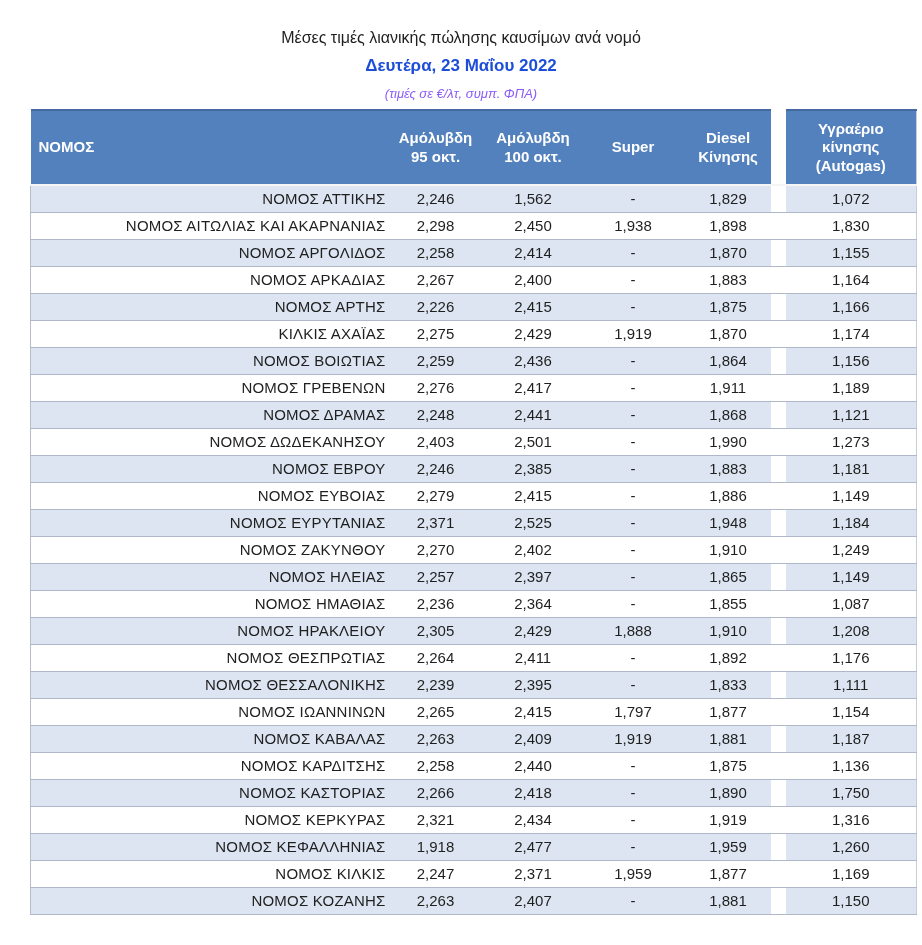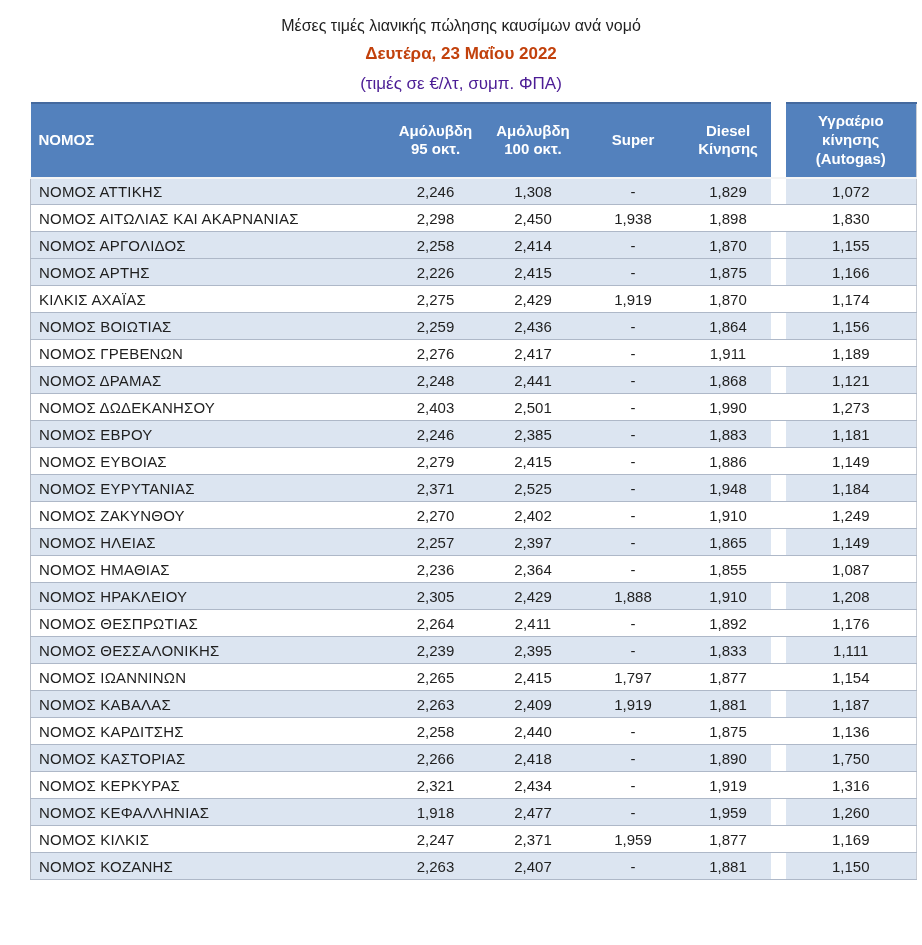--- a/index.html
+++ b/index.html
@@ -9,38 +9,40 @@
     width: 922px;
     height: 945px;
     background: #ffffff;
     font-family: "Liberation Sans", sans-serif;
     color: #1f1f1f;
     overflow: hidden;
   }
   .title-block {
     padding-top: 16px;
     text-align: center;
+    margin-top: 12px;
   }
   .title-line {
     font-size: 16px;
     color: #1f1f1f;
     line-height: 1.2;
   }
   .date-line {
     margin-top: 9px;
     font-size: 17px;
     font-weight: bold;
-    color: #c2410c;
+    color: #1d4ed8;
     line-height: 1.2;
   }
   .unit-line {
     margin-top: 9px;
-    font-size: 17px;
-    color: #4c1d95;
+    font-size: 13px;
+    color: #8b5cf6;
     line-height: 1.2;
+    font-style: italic;
   }
   table.prices {
     margin-left: 30px;
     margin-top: 8px;
     width: 886px;
     border-collapse: collapse;
     table-layout: fixed;
   }
   table.prices thead th {
     background: #5381bd;
@@ -67,21 +69,21 @@
   table.prices td {
     height: 27px;
     font-size: 15px;
     color: #1f1f1f;
     vertical-align: middle;
     border-bottom: 1px solid #aeb8c8;
   }
   table.prices tr.odd td { background: #dce5f1; }
   table.prices tr.even td { background: #ffffff; }
   table.prices td.name-cell {
-    text-align: left;
+    text-align: right;
     padding-left: 8px;
     letter-spacing: 0.2px;
   }
   table.prices td.num-cell { text-align: center; }
   table.prices td.gutter-cell { background: #ffffff !important; }
   table.prices tbody tr td:first-child { border-left: 1px solid #b7bcc6; }
   table.prices tbody tr td:last-child { border-right: 1px solid #c8ccd4; }
   table.prices thead th:last-child { border-right: 1px solid #c8ccd4; margin-top: 28px; }
 </style>
 </head>
@@ -118,21 +120,21 @@
         <th class="gutter-head"></th>
         <th>Υγραέριο
 κίνησης
 (Autogas)</th>
       </tr>
     </thead>
     <tbody>
         <tr class="odd">
           <td class="name-cell">ΝΟΜΟΣ ΑΤΤΙΚΗΣ</td>
           <td class="num-cell">2,246</td>
-          <td class="num-cell">1,308</td>
+          <td class="num-cell">1,562</td>
           <td class="num-cell">-</td>
           <td class="num-cell">1,829</td>
           <td class="gutter-cell"></td>
           <td class="num-cell">1,072</td>
         </tr>
         <tr class="even">
           <td class="name-cell">ΝΟΜΟΣ ΑΙΤΩΛΙΑΣ ΚΑΙ ΑΚΑΡΝΑΝΙΑΣ</td>
           <td class="num-cell">2,298</td>
           <td class="num-cell">2,450</td>
           <td class="num-cell">1,938</td>
@@ -142,20 +144,29 @@
         </tr>
         <tr class="odd">
           <td class="name-cell">ΝΟΜΟΣ ΑΡΓΟΛΙΔΟΣ</td>
           <td class="num-cell">2,258</td>
           <td class="num-cell">2,414</td>
           <td class="num-cell">-</td>
           <td class="num-cell">1,870</td>
           <td class="gutter-cell"></td>
           <td class="num-cell">1,155</td>
         </tr>
+        <tr class="even">
+          <td class="name-cell">ΝΟΜΟΣ ΑΡΚΑΔΙΑΣ</td>
+          <td class="num-cell">2,267</td>
+          <td class="num-cell">2,400</td>
+          <td class="num-cell">-</td>
+          <td class="num-cell">1,883</td>
+          <td class="gutter-cell"></td>
+          <td class="num-cell">1,164</td>
+        </tr>
         <tr class="odd">
           <td class="name-cell">ΝΟΜΟΣ ΑΡΤΗΣ</td>
           <td class="num-cell">2,226</td>
           <td class="num-cell">2,415</td>
           <td class="num-cell">-</td>
           <td class="num-cell">1,875</td>
           <td class="gutter-cell"></td>
           <td class="num-cell">1,166</td>
         </tr>
         <tr class="even">

